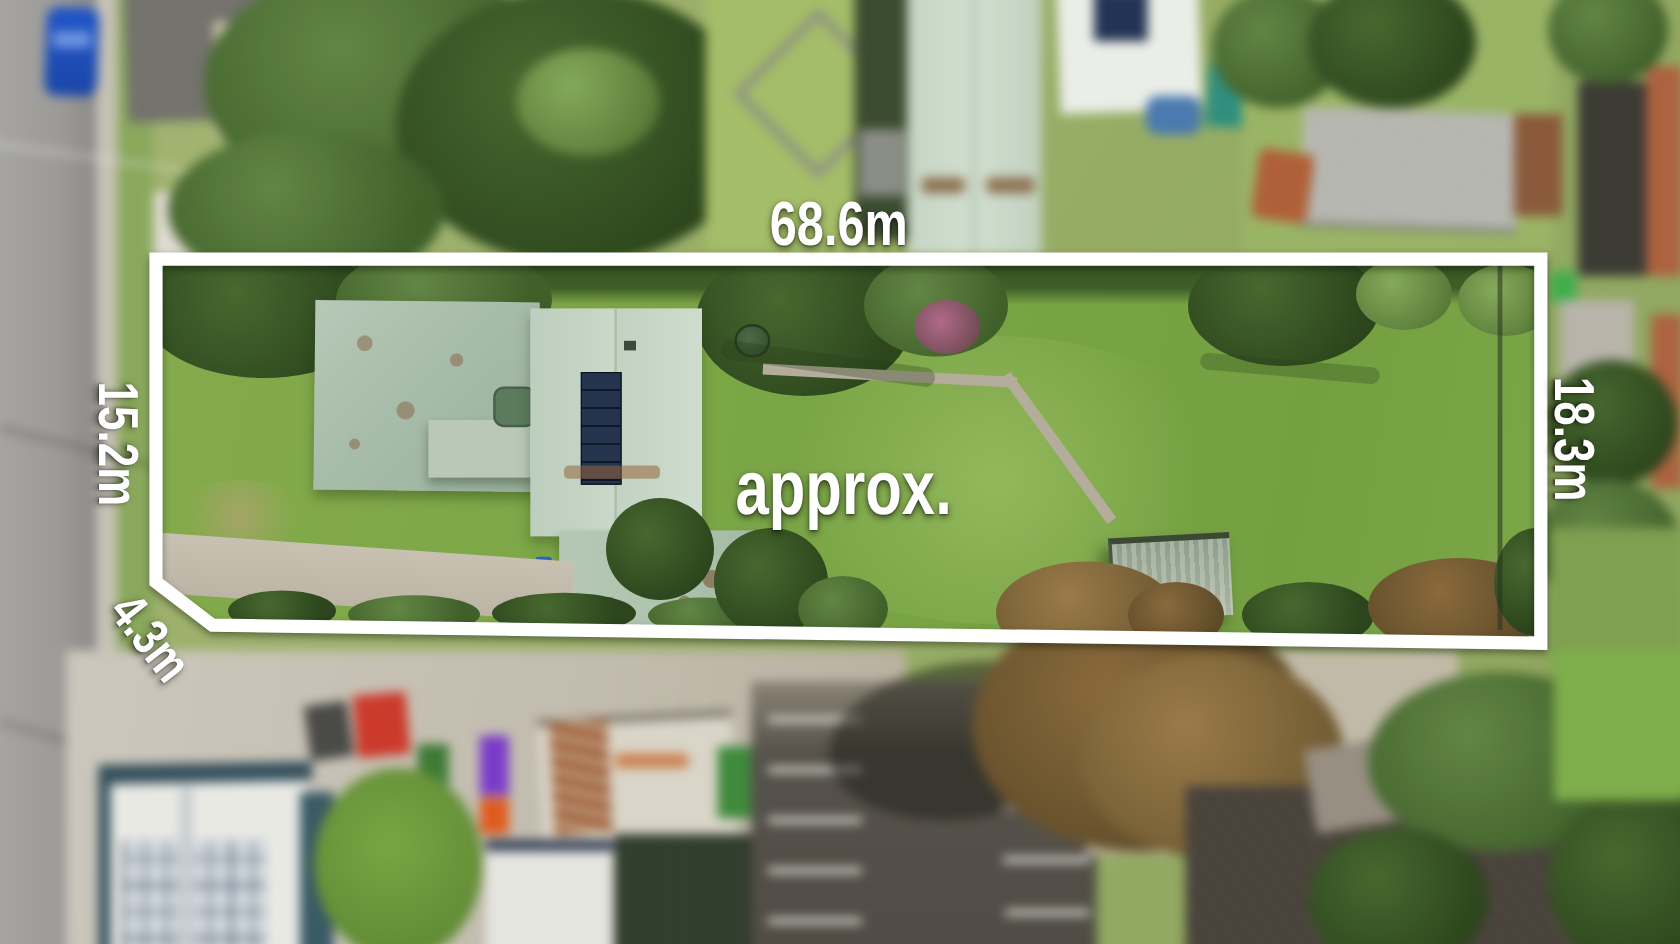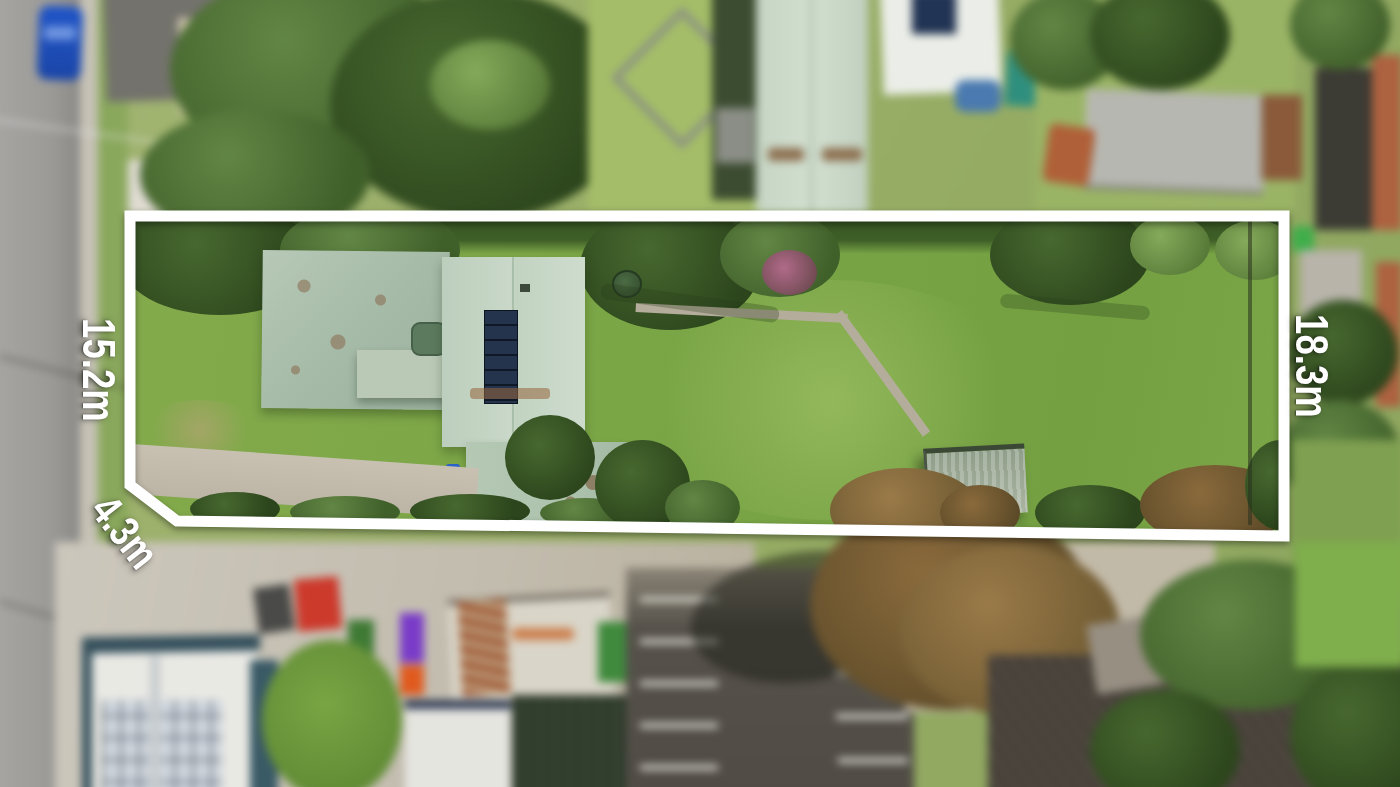--- a/index.html
+++ b/index.html
@@ -205,21 +205,27 @@
     <div class="abs" style="left:1248px;top:215px;width:4px;height:310px;background:rgba(40,50,30,.55);"></div>
 
     <div class="abs" style="left:600px;top:295px;width:180px;height:16px;background:rgba(40,60,25,.3);border-radius:8px;transform:rotate(8deg);"></div>
     <div class="abs" style="left:1000px;top:300px;width:150px;height:14px;background:rgba(40,60,25,.28);border-radius:8px;transform:rotate(5deg);"></div>
   </div>
 
   <svg id="overlay" width="1400" height="787" viewBox="0 0 1400 787">
     <polygon points="130,216 1284,216 1284,536 177,521 130,485" fill="none" stroke="#ffffff" stroke-width="11" stroke-linejoin="miter" style="filter:drop-shadow(0 3px 3px rgba(0,0,0,.38));"></polygon>
   </svg>
 
-
+  <div class="mlabel" style="left:699px;top:187px;transform:translate(-50%,-50%);font-size:52px;">
+    <span class="cond">68.6m</span>
+  </div>
+
+  <div class="mlabel" style="left:703px;top:406px;transform:translate(-50%,-50%);font-size:64px;">
+    <span class="cond">approx.</span>
+  </div>
 
 
   <div class="mlabel" style="left:99px;top:370px;transform:translate(-50%,-50%) rotate(90deg);font-size:47px;">
     <span class="cond">15.2m</span>
   </div>
 
   <div class="mlabel" style="left:1312px;top:366px;transform:translate(-50%,-50%) rotate(90deg);font-size:47px;">
     <span class="cond">18.3m</span>
   </div>
 

